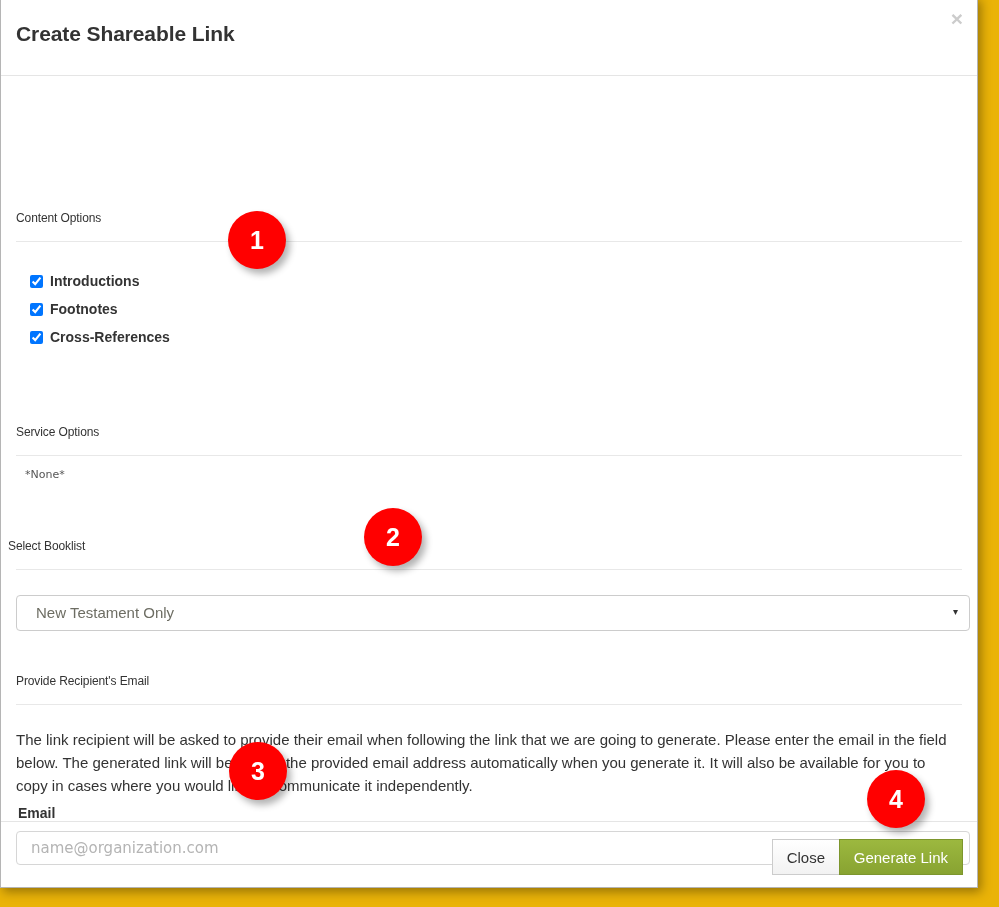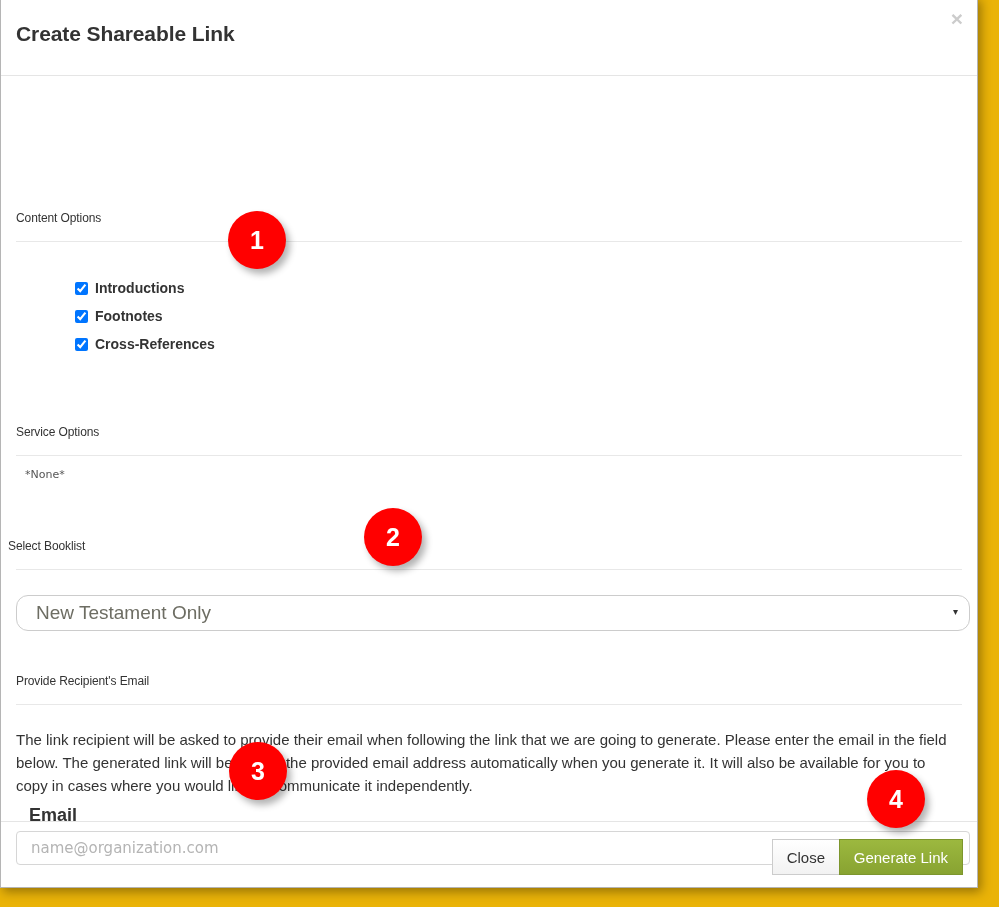--- a/index.html
+++ b/index.html
@@ -93,23 +93,22 @@
   .checkbox-list {
     position: absolute;
     left: 29px;
     top: 191px;
     margin: 0;
     padding: 0;
     list-style: none;
   }
   .checkbox-row {
     display: flex;
-    align-items: flex-end;
+    align-items: center;
     height: 28px;
-    margin-left: 45px;
   }
   .checkbox-row input[type=checkbox] {
     margin: 0 7px 0 0;
     width: 13px;
     height: 13px;
     cursor: pointer;
   }
   .checkbox-row label {
     font-size: 14px;
     font-weight: bold;
@@ -139,24 +138,24 @@
     left: 15px;
     top: 519px;
     width: 954px;
     height: 36px;
   }
   .select-box {
     width: 100%;
     height: 36px;
     box-sizing: border-box;
     border: 1px solid #cccccc;
-    border-radius: 12px;
+    border-radius: 4px;
     background: #ffffff;
     padding: 0 28px 4px 19px;
-    font-size: 19px;
+    font-size: 15px;
     color: #6d6d63;
     line-height: 34px;
     cursor: pointer;
     font-family: "Liberation Sans", sans-serif;
   }
   .select-caret {
     position: absolute;
     right: 12px;
     top: 12px;
     font-size: 10px;
@@ -175,23 +174,23 @@
     top: 652px;
     width: 944px;
     font-size: 15px;
     line-height: 23px;
     color: #333333;
     margin: 0;
   }
 
   #email-label {
     position: absolute;
-    left: 28px;
+    left: 17px;
     top: 729px;
-    font-size: 18px;
+    font-size: 14px;
     font-weight: bold;
     color: #333333;
   }
 
   .email-input {
     position: absolute;
     left: 15px;
     top: 755px;
     width: 954px;
     height: 34px;

